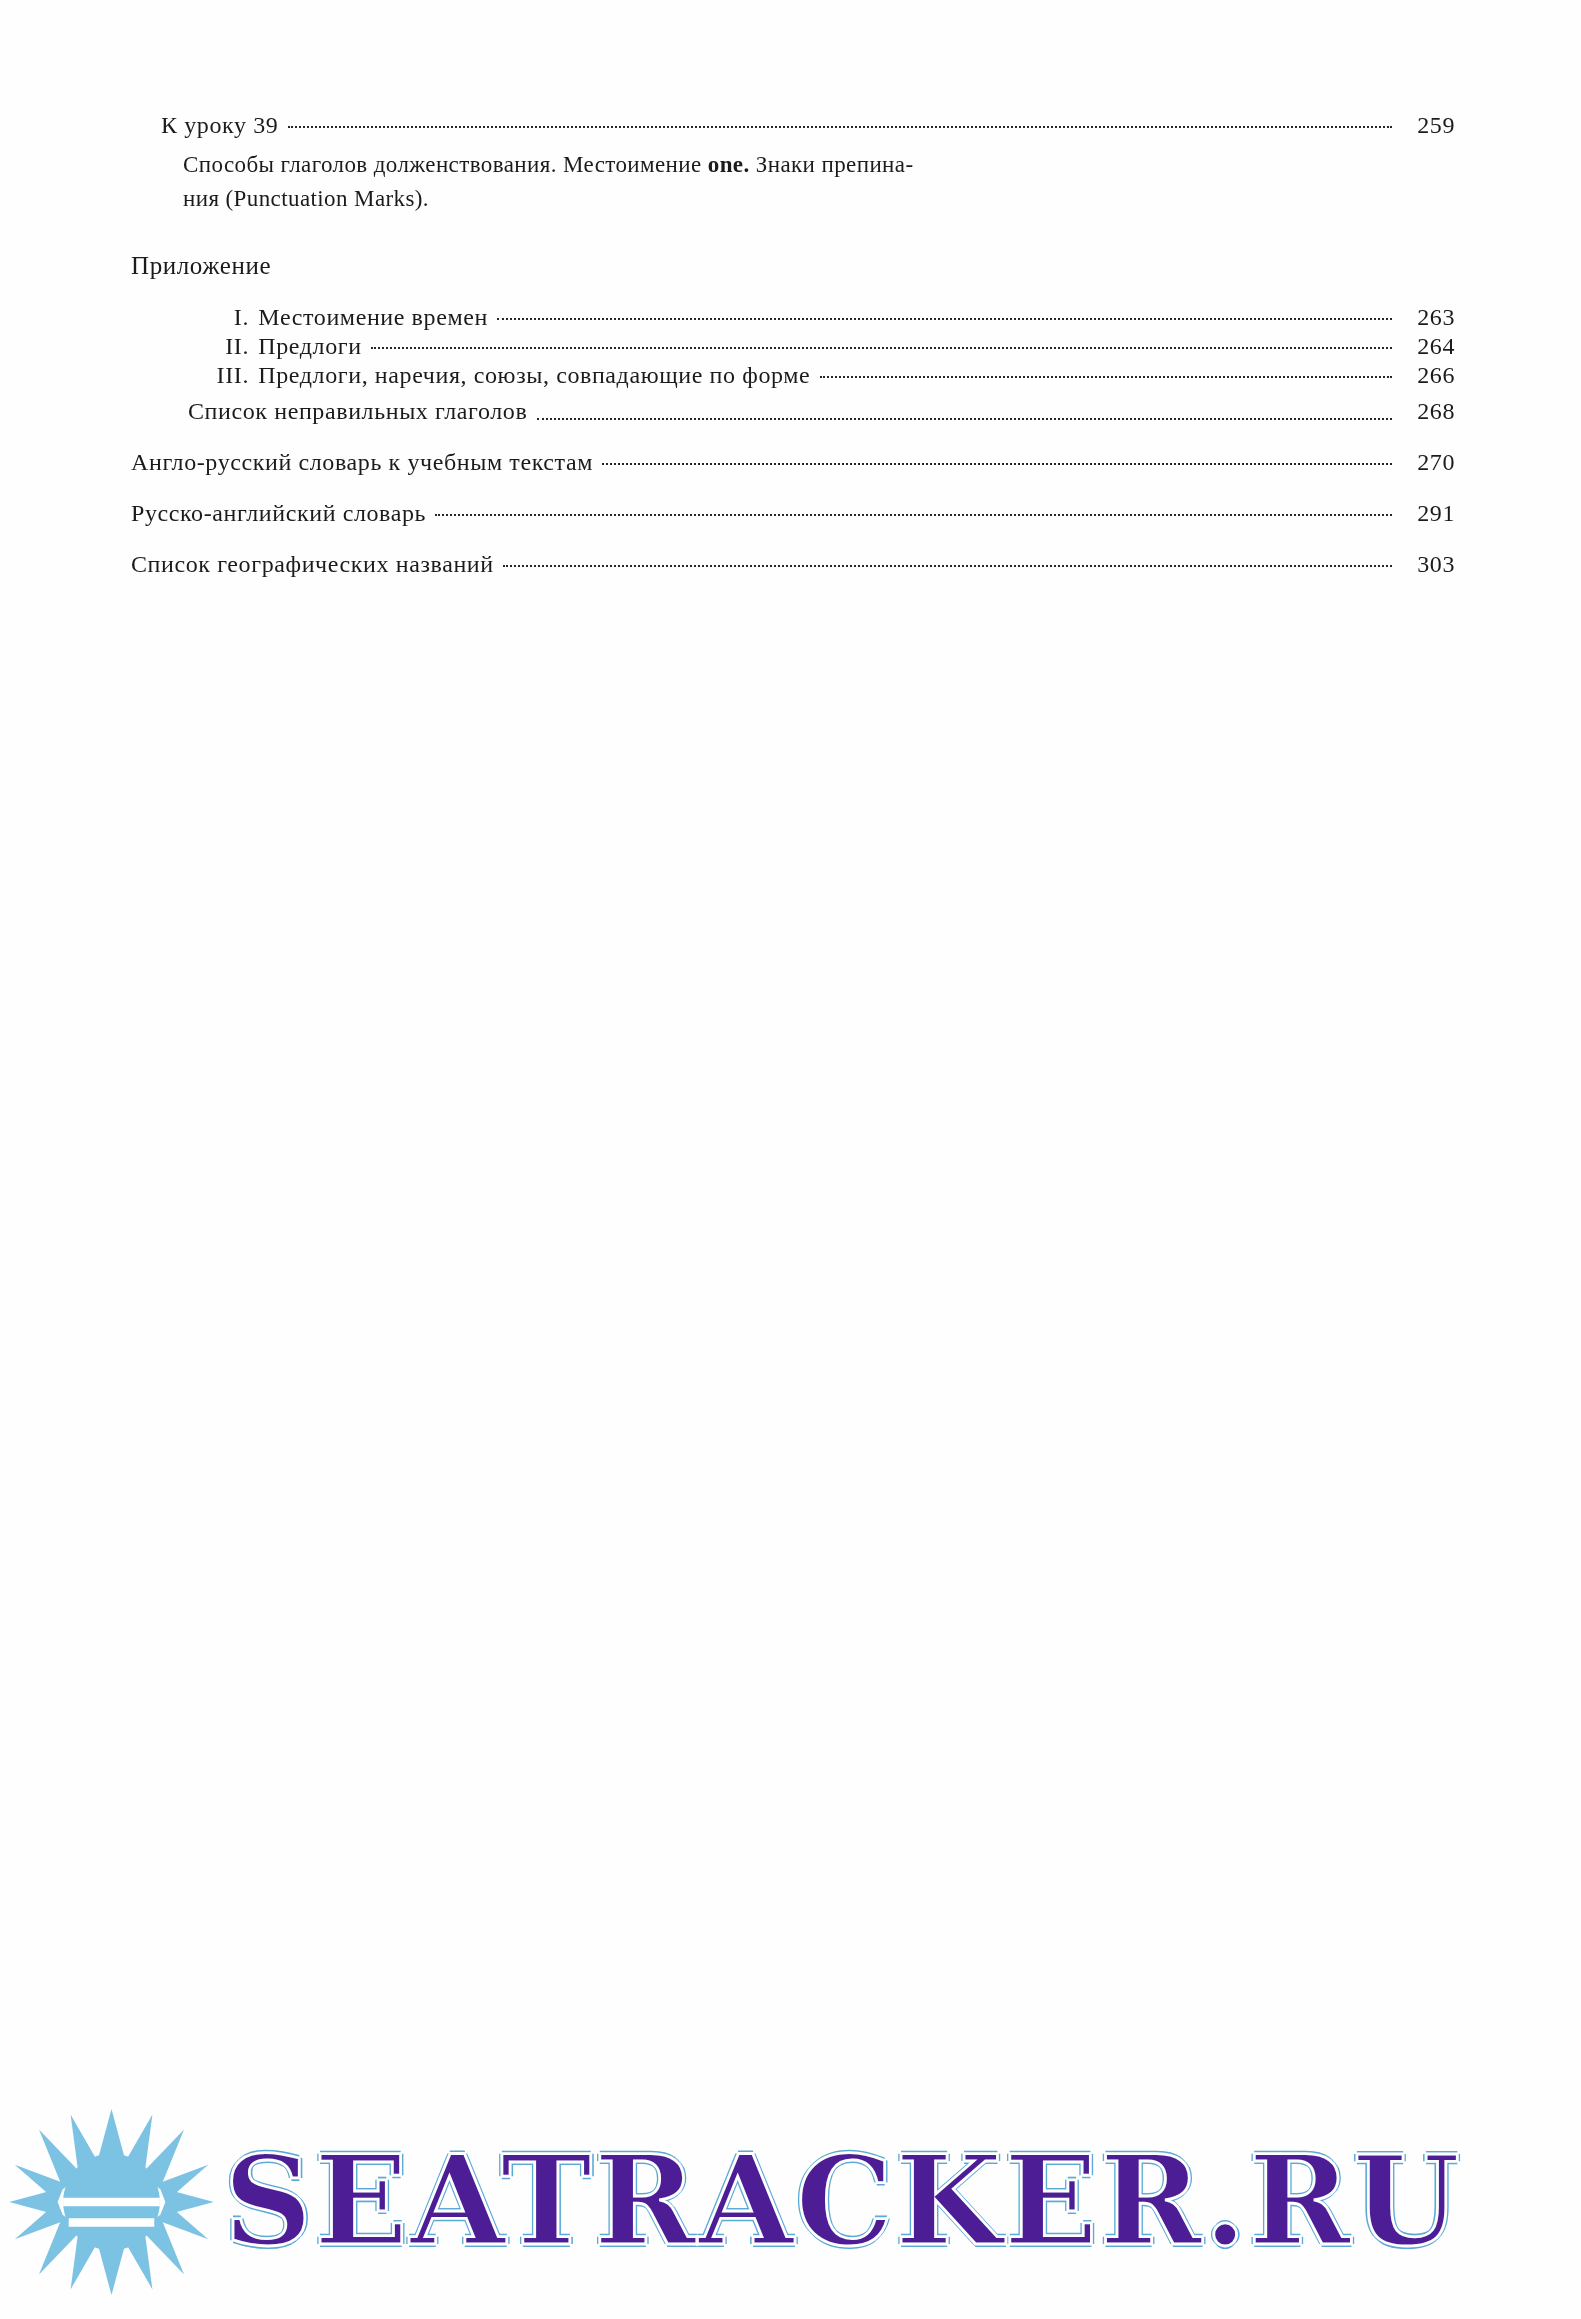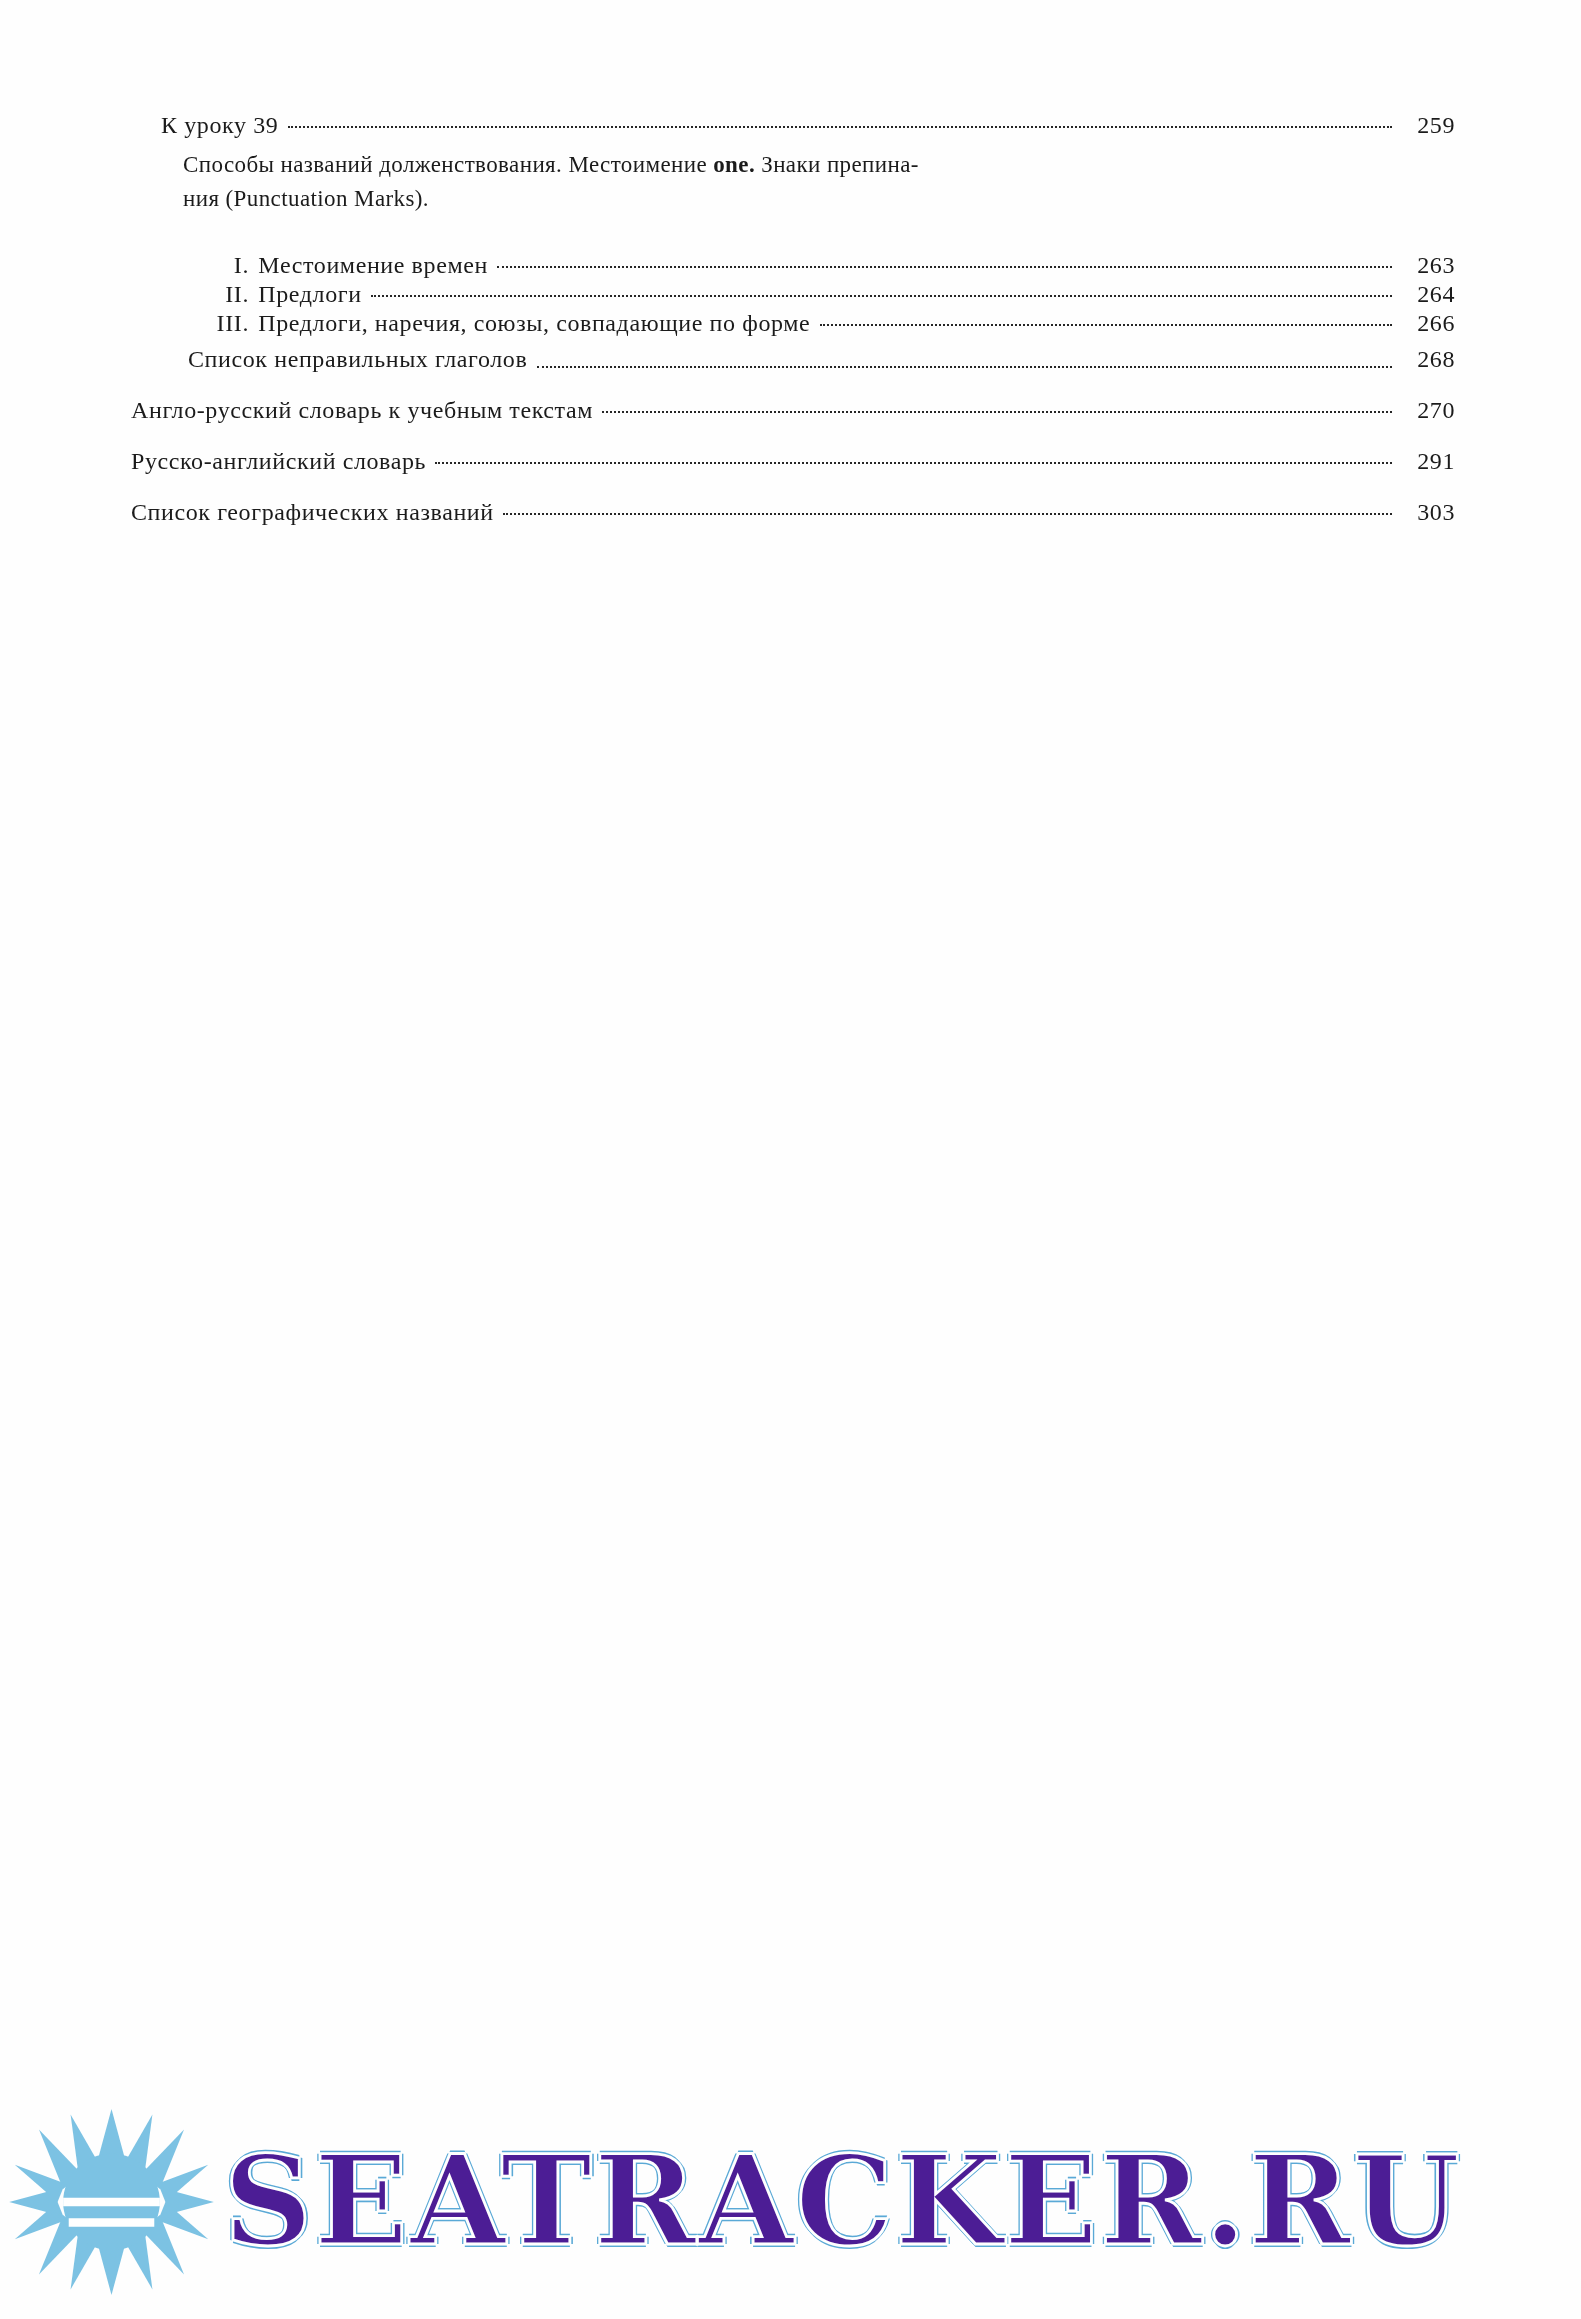--- a/index.html
+++ b/index.html
@@ -142,24 +142,25 @@
 
   <div class="toc">
 
     <div class="row lesson-row">
       <span class="label">К уроку 39</span>
       <span class="leader"></span>
       <span class="page-no">259</span>
     </div>
 
     <div class="lesson-desc">
-      <span>Способы названий долженствования. Местоимение </span><b>one.</b><span> Знаки препина-</span><br>
+      <span>Способы глаголов долженствования. Местоимение </span><b>one.</b><span> Знаки препина-</span><br>
       <span>ния (Punctuation Marks).</span>
     </div>
 
+    <div class="section-head">Приложение</div>
 
 
     <div class="row table-row">
       <span class="num">I.</span>
       <span class="label">Местоимение времен</span>
       <span class="leader"></span>
       <span class="page-no">263</span>
     </div>
 
     <div class="row table-row">

